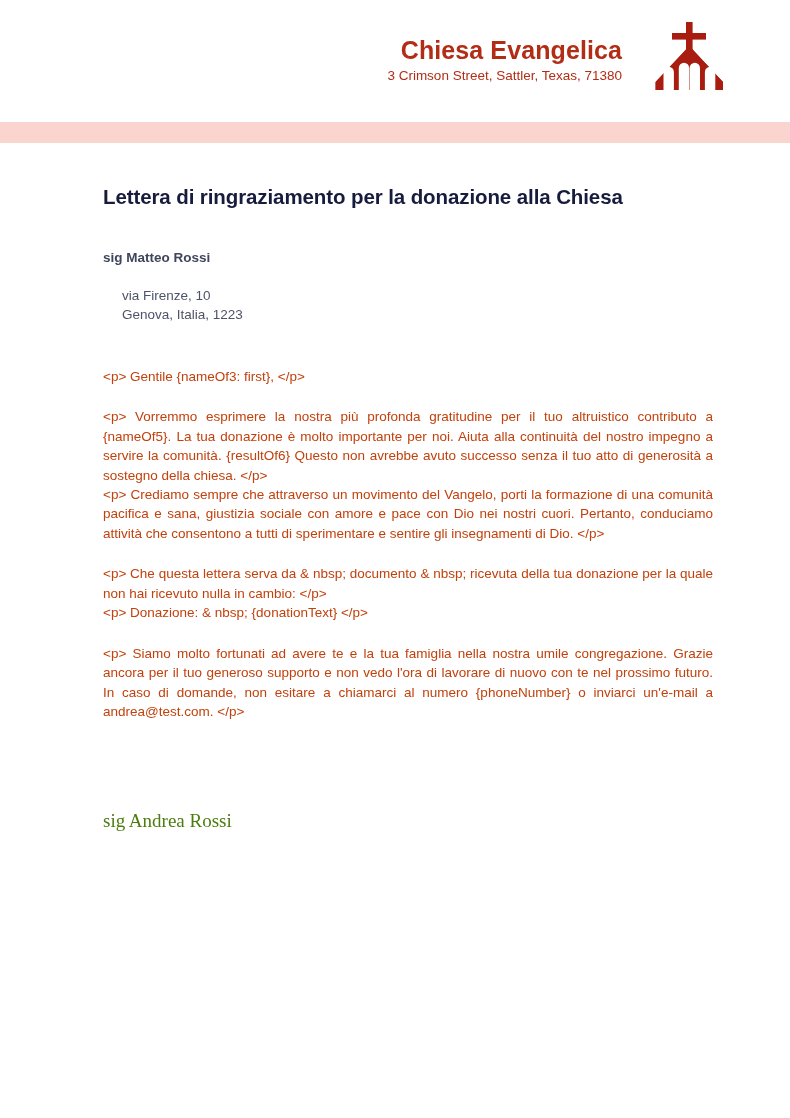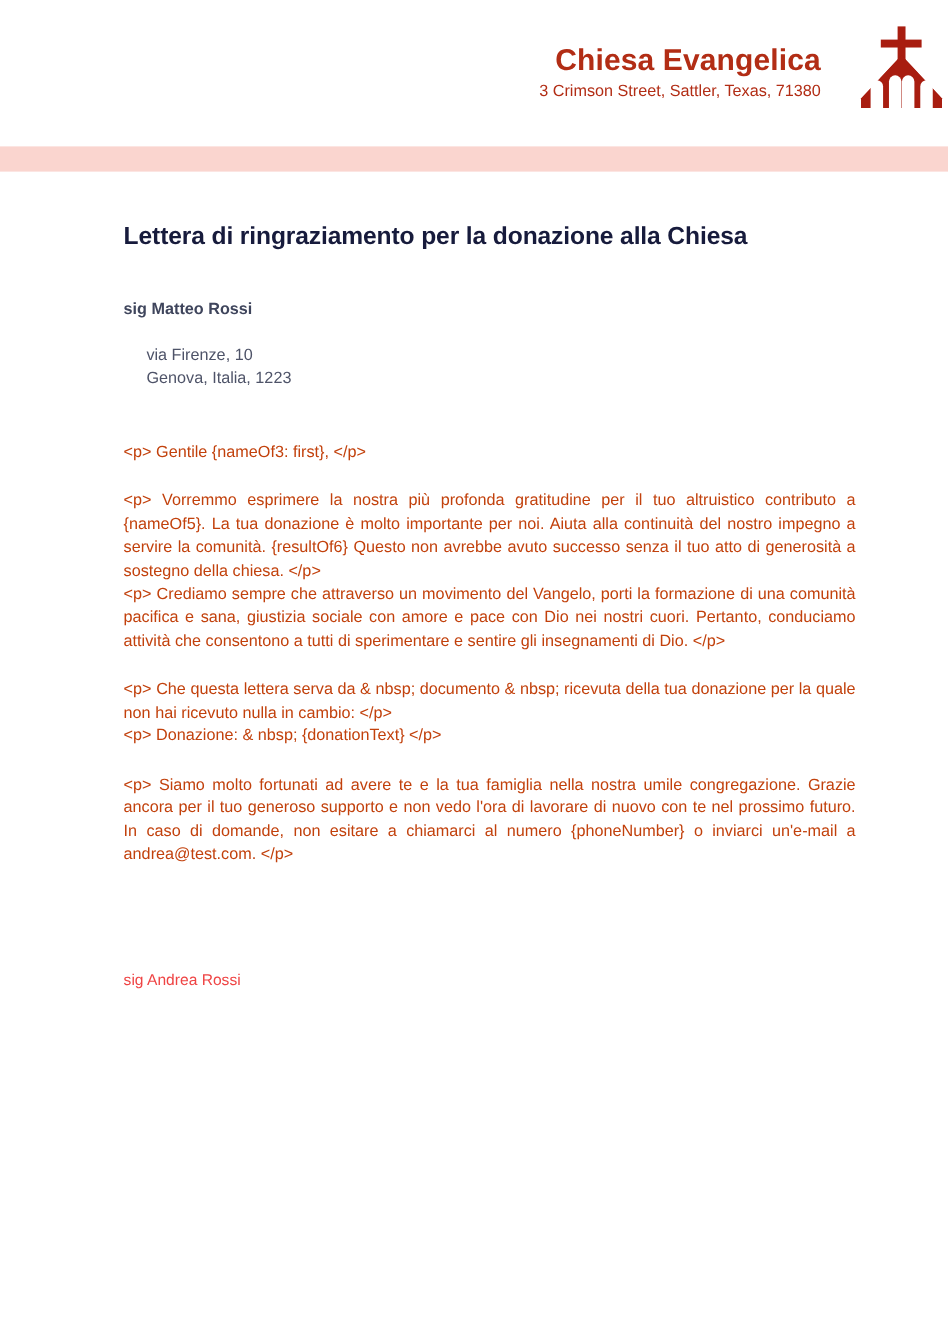--- a/index.html
+++ b/index.html
@@ -24,20 +24,21 @@
     box-sizing: border-box;
   }
 
   
   .letterhead {
     position: relative;
     height: 122px;
     display: flex;
     align-items: center;
     justify-content: flex-end;
+    padding-right: 62px;
     box-sizing: border-box;
   }
   .brand-block {
     text-align: right;
     margin-right: 28px;
     padding-bottom: 2px;
   }
   .org-name {
     font-size: 25px;
     font-weight: bold;
@@ -117,23 +118,24 @@
   .letter-body p {
     margin: 0;
     text-align: justify;
     text-justify: inter-word;
   }
   .letter-body p.flush { text-align: left; }
   .gap-lg { height: 21px; }
 
   .signature {
     margin-top: 87px;
-    font-size: 13px;
-    color: #ef4444;
+    font-size: 19px;
+    color: #4d7c0f;
     line-height: 1.4;
+    font-family: Liberation Serif, serif;
   }
 </style>
 </head>
 <body>
 
 <div class="page">
 
   <div class="letterhead">
     <div class="brand-block">
       <div class="org-name">Chiesa Evangelica</div>

